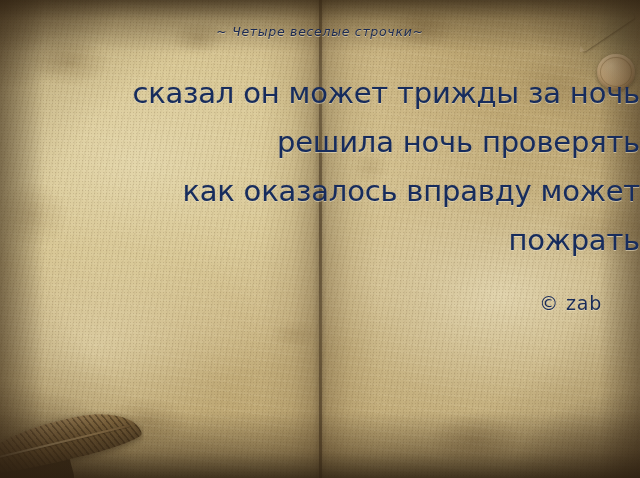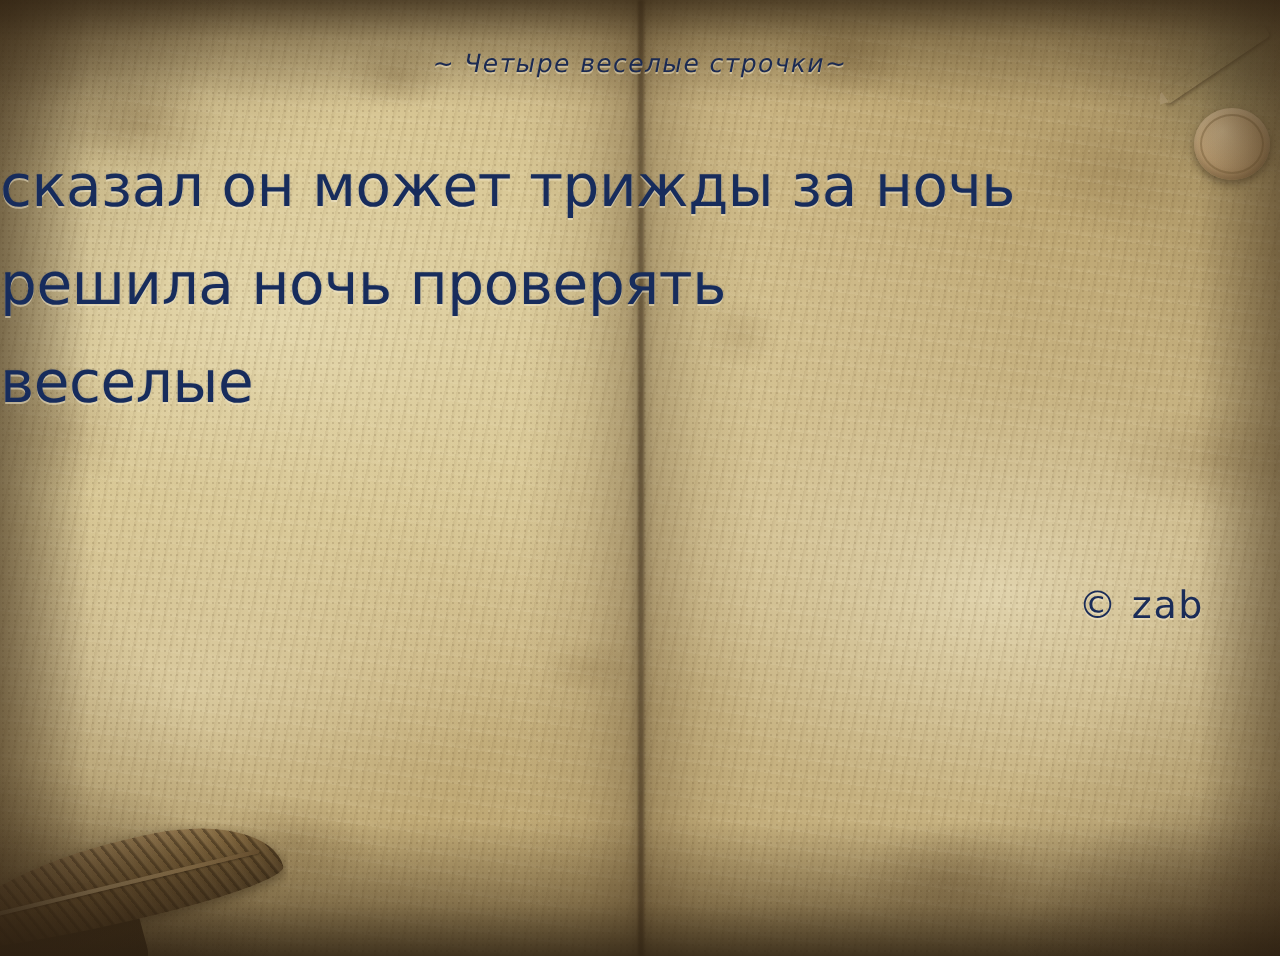--- a/index.html
+++ b/index.html
@@ -254,21 +254,21 @@
     font-style: italic;
     font-size: 12.5px;
     letter-spacing: 0.7px;
     color: #1b2a52;
     text-shadow: 0 1px 0 rgba(248,238,208,0.45);
     white-space: nowrap;
   }
   .verse {
     margin-top: 30px;
     width: 100%;
-    text-align: left;
+    text-align: right;
     font-family: "DejaVu Sans", sans-serif;
     color: #172c5c;
     font-size: 29px;
     line-height: 49px;
     letter-spacing: -0.2px;
     text-shadow:
       0 1px 0 rgba(250,240,212,0.50),
       0 0 1px rgba(20,34,72,0.30);
   }
   .verse .vline { display: block; white-space: nowrap; }
@@ -317,19 +317,20 @@
 
   <div class="vignette"></div>
   <div class="corner-dark"></div>
 
   <div class="content">
     <div class="title-line">~ Четыре веселые строчки~</div>
 
     <div class="verse">
       <span class="vline">сказал он может трижды за ночь</span>
       <span class="vline">решила ночь проверять</span>
-      <span class="vline">веселые</span>
+      <span class="vline">как оказалось вправду может</span>
+      <span class="vline">пожрать</span>
     </div>
   </div>
 
   <div class="signature">© zab</div>
 
 </div>
 
 </body></html>

